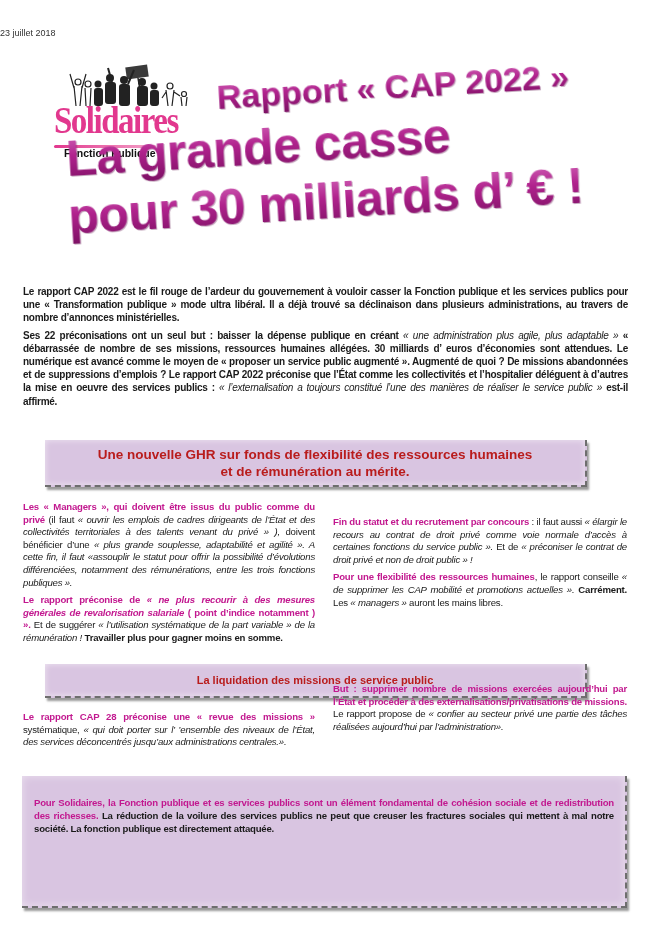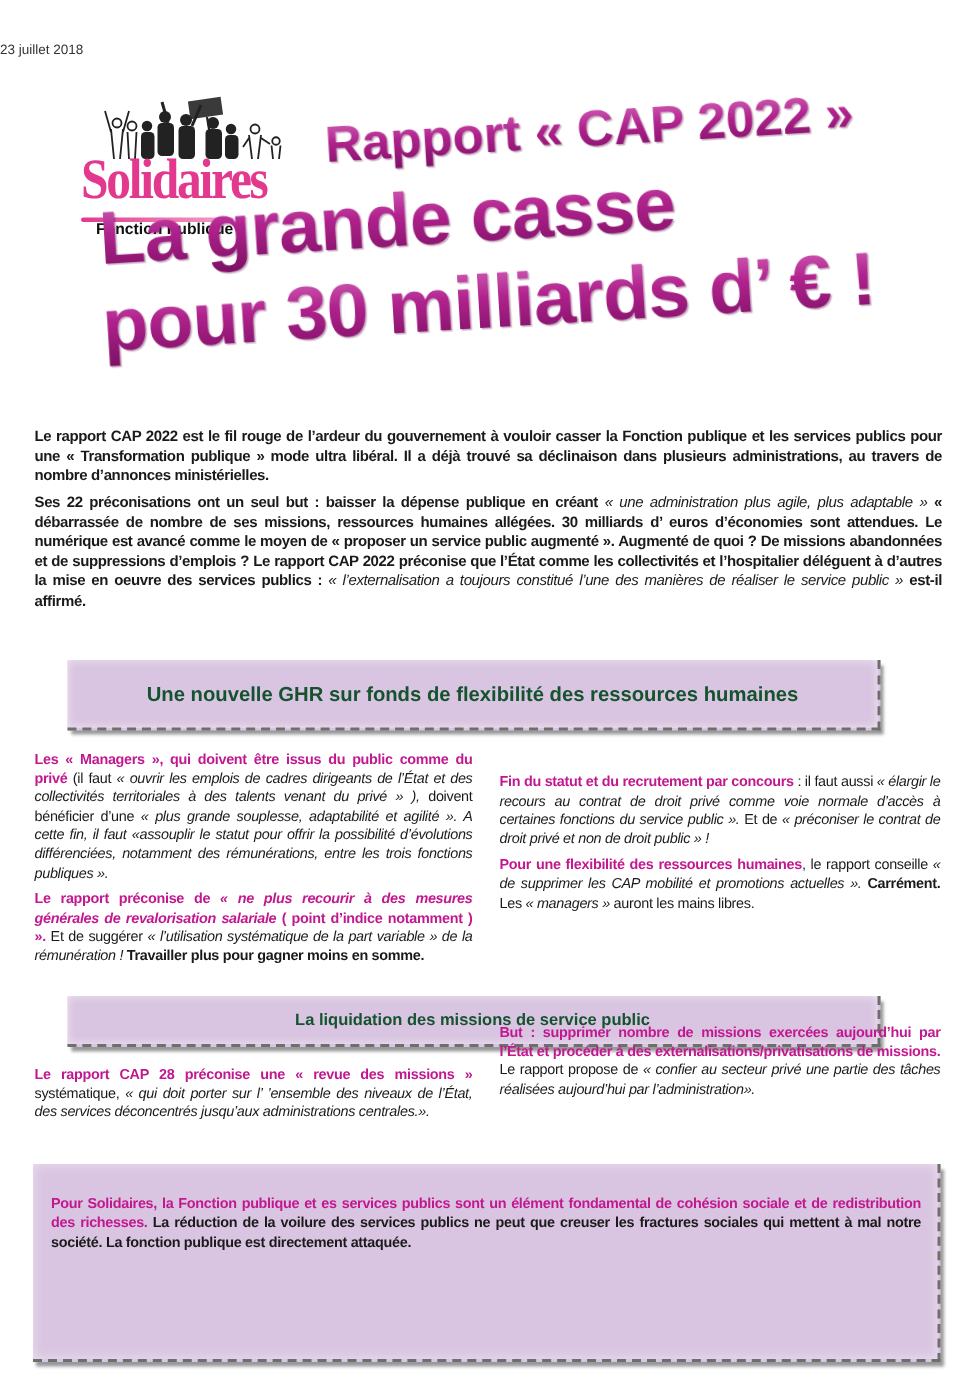--- a/index.html
+++ b/index.html
@@ -57,21 +57,21 @@
   .nb { font-weight: normal; }
   .pk { color: #c2188f; }
 
   
   .banner {
     position: absolute; background: #d9c5e1;
     box-shadow: 2px 3px 2px rgba(70,70,70,0.55), inset 0 0 6px rgba(255,255,255,0.6);
     border-bottom: 2px dashed #6e6e6e;
     border-right: 2px dashed #6e6e6e;
     display: flex; align-items: center; justify-content: center; text-align: center;
-    font-family: "Liberation Sans", sans-serif; font-weight: bold; color: #14532d;
+    font-family: "Liberation Sans", sans-serif; font-weight: bold; color: #b91c1c;
   }
   .banner1 { left: 45px; top: 440px; width: 540px; height: 45px; font-size: 13.5px; line-height: 17px; }
   .banner2 { left: 45px; top: 664px; width: 540px; height: 32px; font-size: 11px; }
 
   
   .col {
     position: absolute; font-family: "Liberation Sans", sans-serif;
     font-size: 9.6px; line-height: 12.6px; color: #1a1a1a; text-align: justify;
     letter-spacing: -0.2px;
   }
@@ -140,20 +140,21 @@
 <div class="hl hl3">pour 30 milliards d’ € !</div>
 
 <div class="intro">
   <p>Le rapport CAP 2022 est le fil rouge de l’ardeur du gouvernement à vouloir casser la Fonction publique et les services publics pour une « Transformation publique » mode ultra libéral. Il a déjà trouvé sa déclinaison dans plusieurs administrations, au travers de nombre d’annonces ministérielles.</p>
   <p><span>Ses 22 préconisations ont un seul but : baisser la dépense publique en créant </span><span class="it nb">« une administration plus agile, plus adaptable »</span><span> « débarrassée de nombre de ses missions, ressources humaines allégées. 30 milliards d’ euros d’économies sont attendues. Le numérique est avancé comme le moyen de « proposer un service public augmenté ». Augmenté de quoi ? De missions abandonnées et de suppressions d’emplois ? Le rapport CAP 2022 préconise que l’État comme les collectivités et l’hospitalier déléguent à d’autres la mise en oeuvre des services publics : </span><span class="it nb">« l’externalisation a toujours constitué l’une des manières de réaliser le service public »</span><span> est-il affirmé.</span></p>
 </div>
 
 <div class="banner banner1">
   <div>
     <div>Une nouvelle GHR sur fonds de flexibilité des ressources humaines</div>
+    <div>et de rémunération au mérite.</div>
   </div>
 </div>
 
 <div class="col colL1">
   <p><span class="b pk">Les « Managers », qui doivent être issus du public comme du privé</span><span> (il faut </span><span class="it">« ouvrir les emplois de cadres dirigeants de l’État et des collectivités territoriales à des talents venant du privé » ),</span><span> doivent bénéficier d’une </span><span class="it">« plus grande souplesse, adaptabilité et agilité ». A cette fin, il faut «assouplir le statut pour offrir la possibilité d’évolutions différenciées, notamment des rémunérations, entre les trois fonctions publiques ».</span></p>
   <p><span class="b pk">Le rapport préconise de </span><span class="b pk it">« ne plus recourir à des mesures générales de revalorisation salariale</span><span class="b pk"> ( point d’indice notamment ) ».</span><span> Et de suggérer </span><span class="it">« l’utilisation systématique de la part variable » de la rémunération !</span><span class="b"> Travailler plus pour gagner moins en somme.</span></p>
 </div>
 
 <div class="col colR1">
   <p><span class="b pk">Fin du statut et du recrutement par concours</span><span> : il faut aussi </span><span class="it">« élargir le recours au contrat de droit privé comme voie normale d’accès à certaines fonctions du service public ».</span><span> Et de </span><span class="it">« préconiser le contrat de droit privé et non de droit public » !</span></p>

